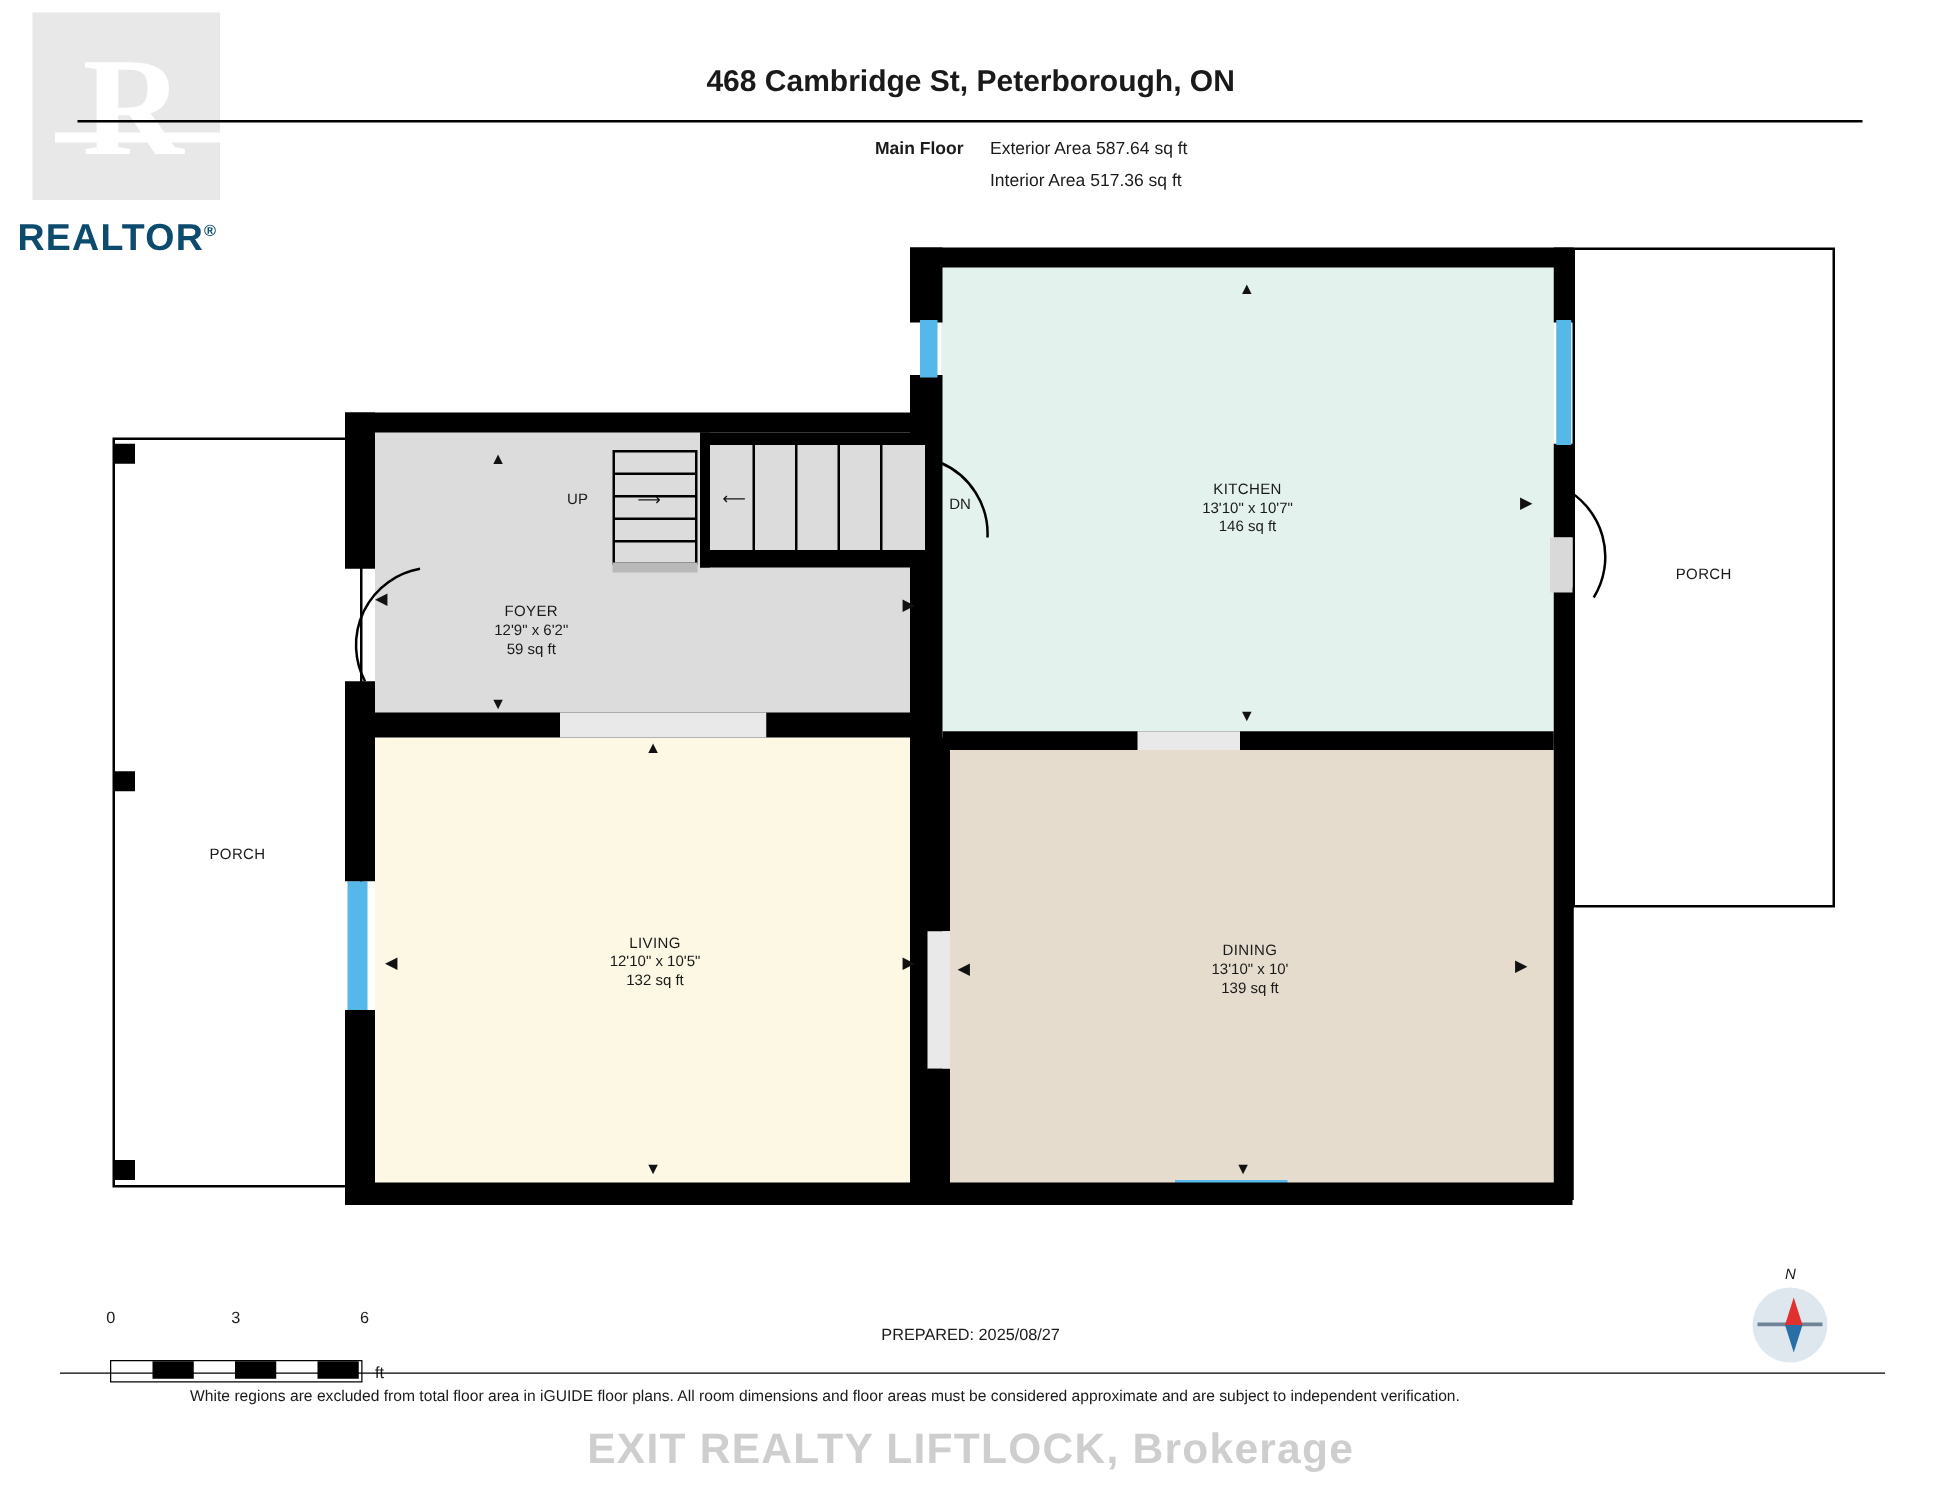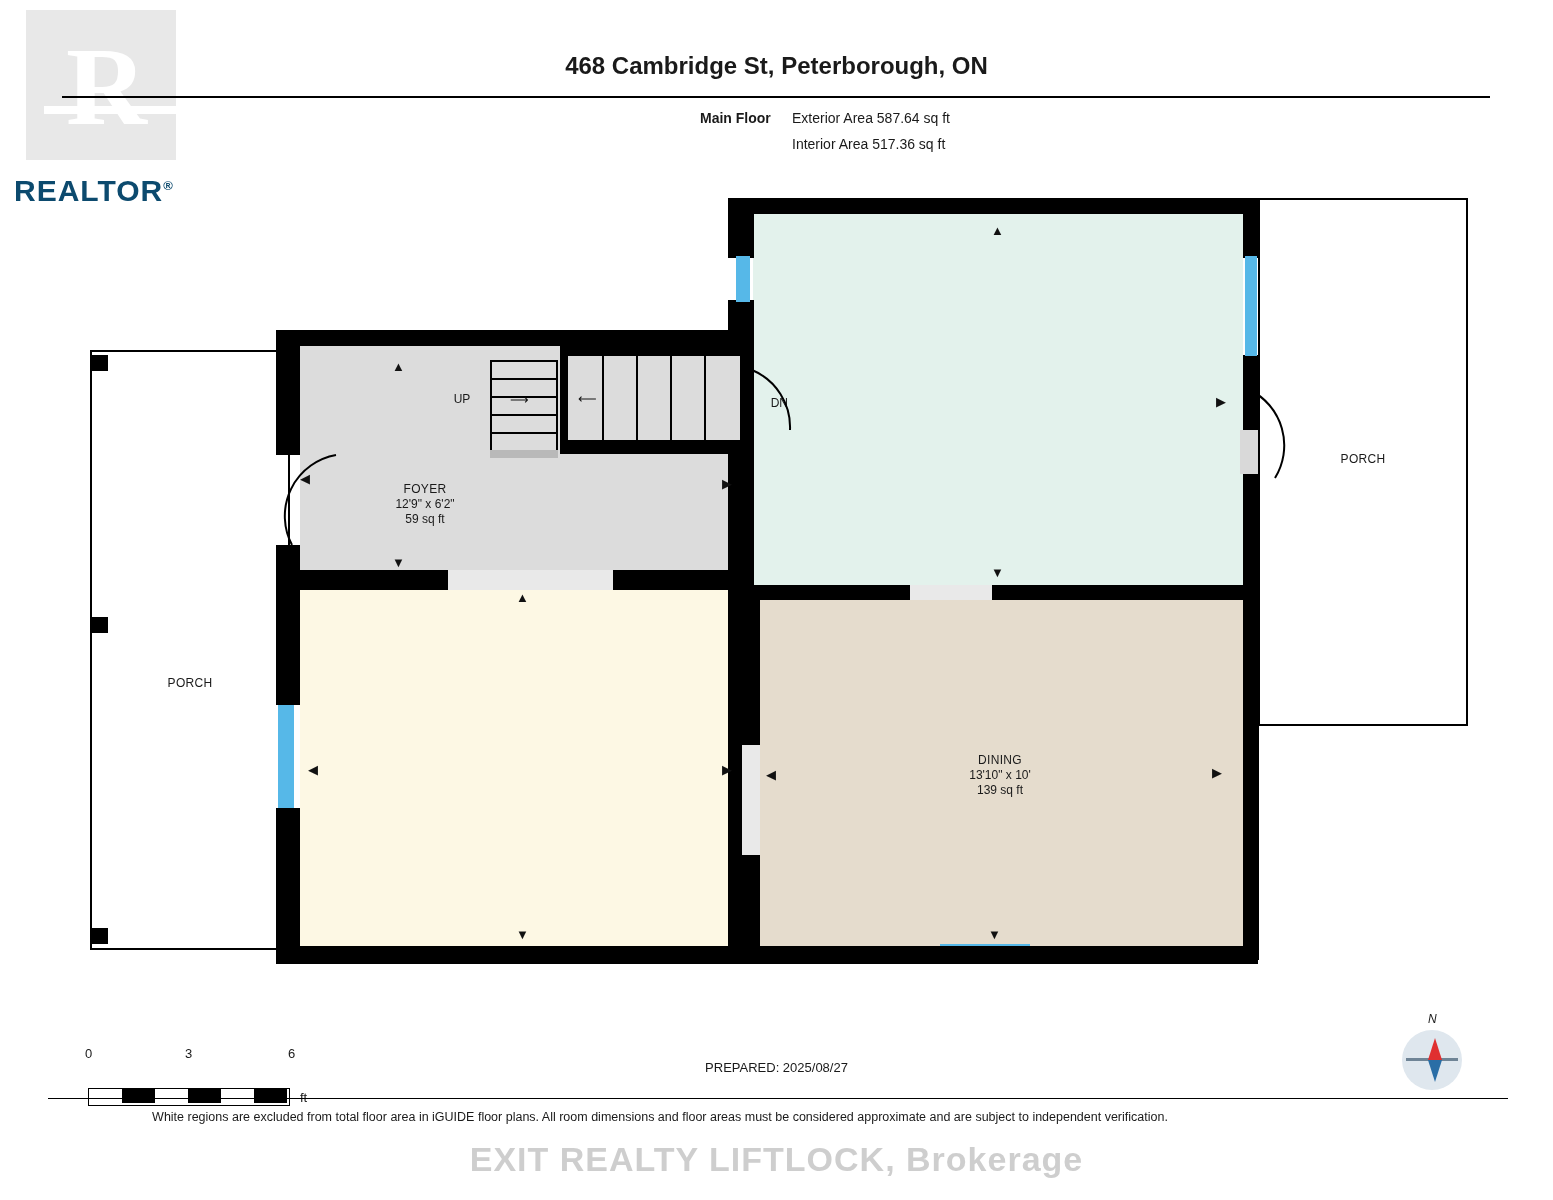--- a/index.html
+++ b/index.html
@@ -130,21 +130,21 @@
   <div class="rect" style="left:490px;top:450px;width:68px;height:8px;background:#b9b9b9;"></div>
   <div class="room-label" style="left:432px;top:392px;width:60px;"><span>UP</span></div>
   <div class="arrow" style="left:510px;top:393px;">⟶</div>
 
   <div class="rect" style="left:568px;top:356px;width:172px;height:84px;background:#dcdcdc;"></div>
   <div class="rect" style="left:602px;top:356px;width:2px;height:84px;background:#000;"></div>
   <div class="rect" style="left:636px;top:356px;width:2px;height:84px;background:#000;"></div>
   <div class="rect" style="left:670px;top:356px;width:2px;height:84px;background:#000;"></div>
   <div class="rect" style="left:704px;top:356px;width:2px;height:84px;background:#000;"></div>
   <div class="arrow" style="left:578px;top:392px;">⟵</div>
-  <div class="room-label" style="left:748px;top:396px;width:40px;text-align:right;"><span>DN</span></div>
+  <div class="room-label" style="left:748px;top:396px;width:40px;text-align:center;"><span>DN</span></div>
 
   <svg width="1553" height="1200" style="position:absolute;left:0;top:0;pointer-events:none;">
     <path d="M336,455 A62,62 0 0 0 292,545" fill="none" stroke="#000" stroke-width="2"></path>
     <path d="M752,370 A62,62 0 0 1 790,430" fill="none" stroke="#000" stroke-width="2"></path>
     <path d="M1250,390 A62,62 0 0 1 1275,478" fill="none" stroke="#000" stroke-width="2"></path>
   </svg>
   <div class="rect" style="left:1240px;top:430px;width:18px;height:44px;background:#d9d9d9;"></div>
 
   <div class="arrow" style="left:991px;top:224px;">▲</div>
   <div class="arrow" style="left:991px;top:566px;">▼</div>
@@ -154,27 +154,37 @@
   <div class="arrow" style="left:300px;top:472px;">◀</div>
   <div class="arrow" style="left:722px;top:477px;">▶</div>
   <div class="arrow" style="left:516px;top:591px;">▲</div>
   <div class="arrow" style="left:516px;top:928px;">▼</div>
   <div class="arrow" style="left:308px;top:763px;">◀</div>
   <div class="arrow" style="left:722px;top:763px;">▶</div>
   <div class="arrow" style="left:766px;top:768px;">◀</div>
   <div class="arrow" style="left:1212px;top:766px;">▶</div>
   <div class="arrow" style="left:988px;top:928px;">▼</div>
 
+  <div class="room-label" style="left:898px;top:384px;width:200px;">
+    <div class="nm">KITCHEN</div>
+    <div>13'10" x 10'7"</div>
+    <div>146 sq ft</div>
+  </div>
 
   <div class="room-label" style="left:325px;top:482px;width:200px;">
     <div class="nm">FOYER</div>
     <div>12'9" x 6'2"</div>
     <div>59 sq ft</div>
   </div>
 
+  <div class="room-label" style="left:424px;top:747px;width:200px;">
+    <div class="nm">LIVING</div>
+    <div>12'10" x 10'5"</div>
+    <div>132 sq ft</div>
+  </div>
 
   <div class="room-label" style="left:900px;top:753px;width:200px;">
     <div class="nm">DINING</div>
     <div>13'10" x 10'</div>
     <div>139 sq ft</div>
   </div>
 </div>
 
 <div class="scalebar">
   <div class="scaleseg" style="left:33px;width:33px;"></div>

